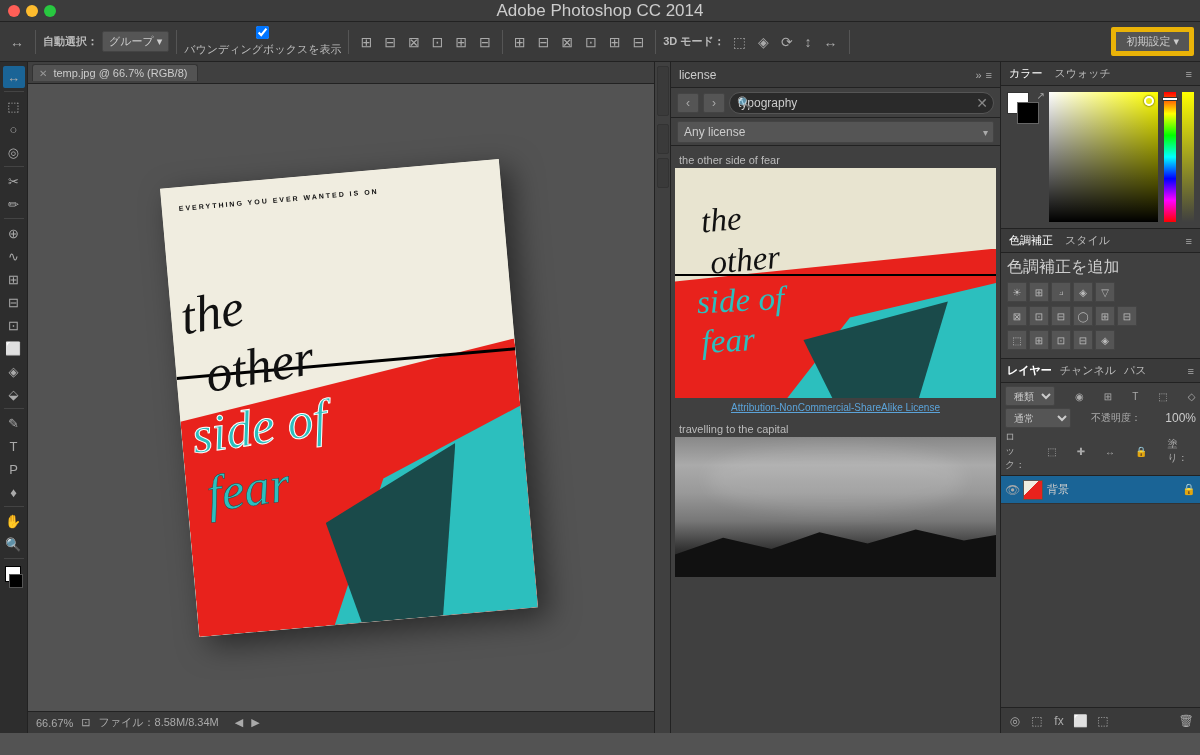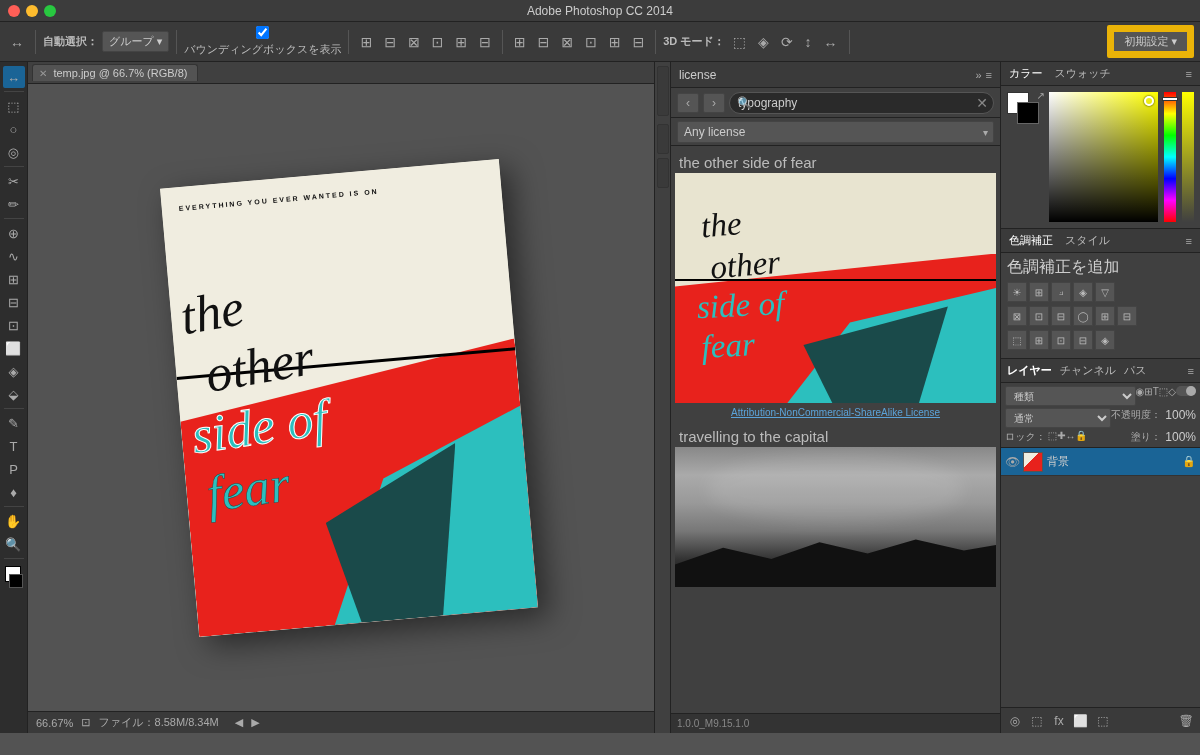--- a/index.html
+++ b/index.html
@@ -9,39 +9,39 @@
     #titlebar {
       width: 100%; height: 22px; background: #3c3c3c;
       display: flex; align-items: center; justify-content: center;
       position: relative; border-bottom: 1px solid #222;
     }
     #titlebar .traffic-lights { position: absolute; left: 8px; display: flex; gap: 6px; align-items: center; }
     .tl { width: 12px; height: 12px; border-radius: 50%; }
     .tl-red { background: #ff5f57; }
     .tl-yellow { background: #febc2e; }
     .tl-green { background: #28c840; }
-    #titlebar .title { font-size: 12px; color: #ccc; }
+    #titlebar .title { font-size: 17px; color: #ccc; }
 
     
     #toolbar {
       width: 100%; height: 40px; background: #3a3a3a;
       display: flex; align-items: center; padding: 0 6px; gap: 4px;
       border-bottom: 1px solid #222;
     }
     .toolbar-btn {
       background: #555; border: 1px solid #444; color: #ccc;
       padding: 2px 6px; font-size: 11px; border-radius: 2px; cursor: pointer;
       display: flex; align-items: center; gap: 3px;
     }
     .toolbar-sep { width: 1px; height: 24px; background: #555; margin: 0 3px; }
     .toolbar-icon { color: #aaa; font-size: 14px; padding: 2px 4px; cursor: pointer; }
     .toolbar-label { color: #bbb; font-size: 11px; font-weight: bold; }
     .toolbar-right { margin-left: auto; }
     .preset-select {
-      background: #555; border: 7px solid #eab308; color: #ccc;
+      background: #555; border: 5px solid #eab308; color: #ccc;
       font-size: 11px; padding: 2px 10px; border-radius: 2px; min-width: 80px;
     }
     .toolbar-checkbox { display: flex; align-items: center; gap: 3px; color: #bbb; font-size: 11px; flex-direction: column; }
 
     
     #main { display: flex; width: 100%; height: calc(755px - 22px - 40px - 22px); }
 
     
     #left-toolbar {
       width: 28px; background: #2d2d2d;
@@ -115,21 +115,21 @@
       color: #ccc; font-size: 12px; padding: 0 6px; border-radius: 2px;
       appearance: none; -webkit-appearance: none;
     }
     .license-wrap { width: 100%; position: relative; }
     .license-arrow { position: absolute; right: 6px; top: 50%; transform: translateY(-50%); color: #aaa; pointer-events: none; font-size: 10px; }
 
     #results-area {
       flex: 1; overflow-y: auto; padding: 4px;
     }
     .result-title {
-      font-size: 15px; color: #bbb; padding: 4px 4px 2px 4px;
+      font-size: 11px; color: #bbb; padding: 4px 4px 2px 4px;
     }
     .result-image-wrap {
       width: 100%; background: #888; margin-bottom: 2px; position: relative;
     }
     .result-license {
       font-size: 10px; color: #5ba3d9; text-decoration: underline;
       padding: 2px 4px 6px 4px; display: block; text-align: center;
     }
 
     #pictura-footer {
@@ -176,21 +176,21 @@
     #layers-header { height: 24px; background: #3a3a3a; display: flex; align-items: center; padding: 0 6px; border-bottom: 1px solid #222; }
     .layers-tabs { display: flex; gap: 8px; }
     .layers-tab { font-size: 11px; color: #bbb; cursor: pointer; }
     .layers-tab.active { color: #fff; font-weight: bold; }
     .layers-icons { margin-left: auto; display: flex; gap: 4px; color: #aaa; font-size: 11px; }
 
     #layers-controls {
       background: #404040; padding: 3px 4px; display: flex; flex-direction: column; gap: 2px;
       border-bottom: 1px solid #222;
     }
-    .lc-row { display: flex; gap: 0; }
+    .lc-row { display: flex; align-items: center; gap: 20px; }
     .lc-select {
       flex: 1; height: 20px; background: #555; border: 1px solid #444;
       color: #ccc; font-size: 10px; padding: 0 4px; border-radius: 2px;
     }
     .lc-label { font-size: 10px; color: #aaa; }
     .lc-pct { font-size: 12px; color: #ccc; width: 35px; text-align: right; }
 
     #layers-list { flex: 1; overflow-y: auto; }
     .layer-row {
       height: 28px; display: flex; align-items: center; padding: 0 4px; gap: 4px;
@@ -430,23 +430,20 @@
         <div class="result-image-wrap">
           <div style="width:100%;height:140px;background:#444;overflow:hidden;position:relative;">
 
             <div style="width:100%;height:100%;background:linear-gradient(to bottom, #888 0%, #aaa 20%, #999 40%, #777 60%, #555 70%, #333 80%, #111 100%);"></div>
             <div style="position:absolute;bottom:0;left:0;width:100%;height:40%;background:#111;clip-path:polygon(0 60%, 15% 30%, 30% 50%, 45% 20%, 60% 40%, 75% 15%, 90% 35%, 100% 25%, 100% 100%, 0 100%);"></div>
             <div style="position:absolute;top:5%;left:10%;width:80%;height:50%;background:rgba(255,255,255,0.1);border-radius:50%;filter:blur(8px);"></div>
           </div>
         </div>
       </div>
     </div>
-    <div id="pictura-footer">
-      <span>1.0.0_M9.15.1.0</span>
-    </div>
   </div>
 
   <div id="right-panels">
 
     <div class="panel-section" style="flex:0 0 auto;">
       <div class="panel-header">
         <div class="panel-header-tabs">
           <span class="panel-tab active">カラー</span>
           <span class="panel-tab">スウォッチ</span>
         </div>

